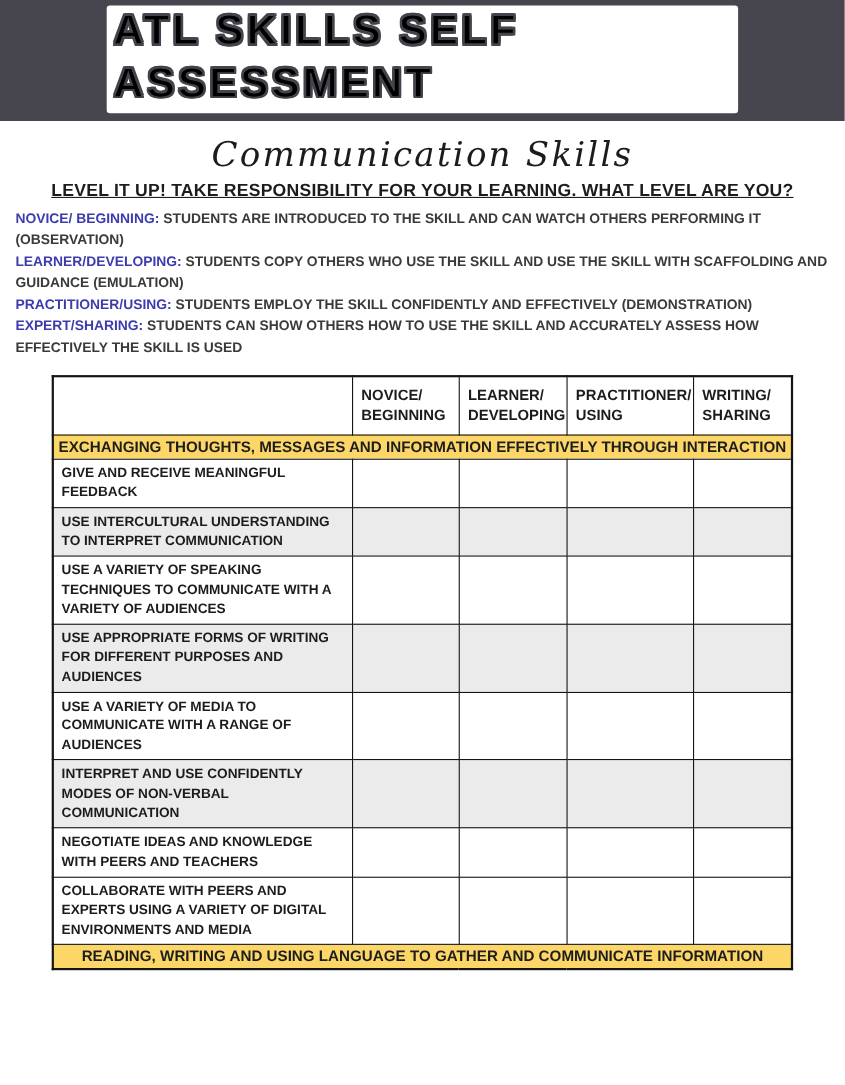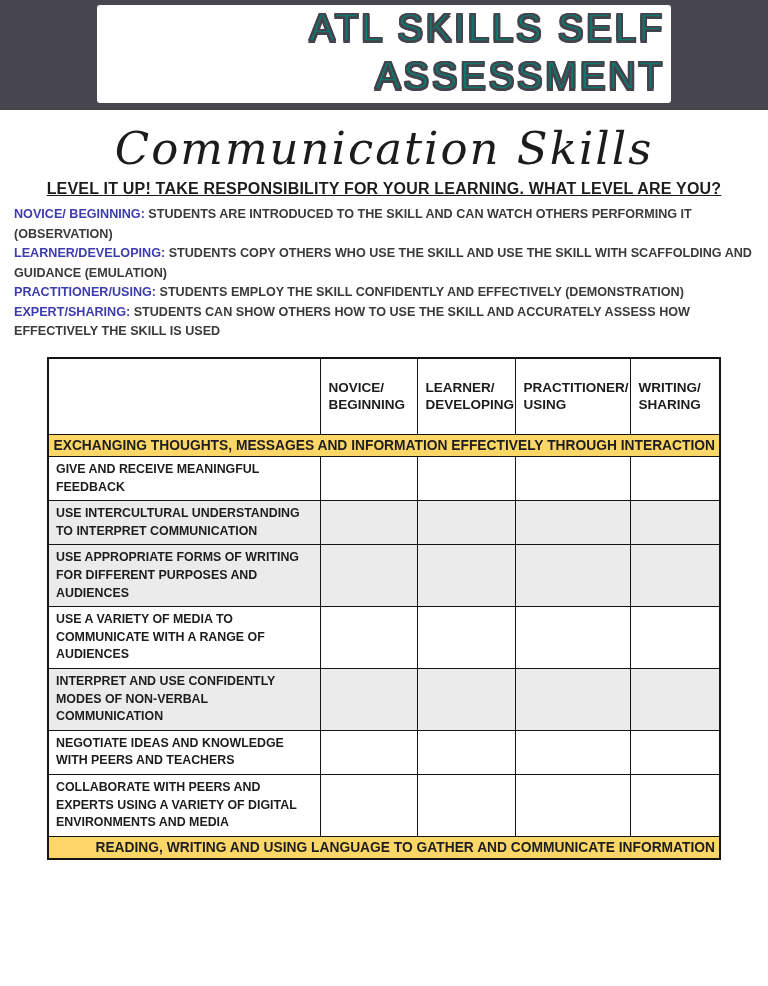--- a/index.html
+++ b/index.html
@@ -9,66 +9,66 @@
     background: #ffffff;
     font-family: "Liberation Sans", sans-serif;
     color: #1c1c1c;
     overflow: hidden;
   }
 
   
   .banner { background: #47464e; padding: 5px 97px 7px; }
   .banner-box { background: #ffffff; border-radius: 3px; padding: 0 6px 2px; }
   .banner-title {
-    margin: 0; text-align: right;
-    font-size: 38px; font-weight: 400; letter-spacing: 3px; line-height: 1.26;
-    color: #0f766e;
+    margin: 0; text-align: left;
+    font-size: 38px; font-weight: 700; letter-spacing: 3px; line-height: 1.26;
+    color: #000000;
     -webkit-text-stroke: 1.3px #45444c;
     text-shadow:
       -1.5px -1.5px 0 #45444c, 1.5px -1.5px 0 #45444c,
       -1.5px  1.5px 0 #45444c, 1.5px  1.5px 0 #45444c,
       -1.5px 0 0 #45444c, 1.5px 0 0 #45444c,
       0 -1.5px 0 #45444c, 0 1.5px 0 #45444c;
   }
 
   
   .script-title {
     text-align: center;
     font-family: "DejaVu Serif", serif;
     font-style: italic;
-    font-size: 45px; line-height: 1.1;
+    font-size: 31px; line-height: 1.1;
     margin-top: 14px; letter-spacing: 2px;
   }
   .subtitle {
     text-align: center; font-weight: 700; text-decoration: underline;
     font-size: 16px; margin-top: 7px; letter-spacing: 0.2px;
   }
   .levels { padding: 7px 14px 0; }
   .level-line { font-size: 12.6px; line-height: 1.55; font-weight: 700; color: #3a3a3a; }
   .level-label { color: #3d3cae; text-align: center; }
 
   
   table.grid {
     border-collapse: collapse;
     width: 672px; margin: 15px auto 0;
     table-layout: fixed;
     border: 2px solid #141414;
   }
   th, td { border: 1px solid #141414; }
   thead th {
     text-align: left; vertical-align: middle;
-    padding: 20px 8px;
+    padding: 8px 8px;
     font-size: 13.5px; font-weight: 600; line-height: 1.3;
     white-space: pre-line;
     height: 40px;
     background: #ffffff;
   }
   td.section-header {
     background: #fcd768;
-    text-align: right; font-weight: 700;
+    text-align: center; font-weight: 700;
     font-size: 13.8px; padding: 3px 4px;
     color: #1d1d1d;
   }
   tr.skill-row td { height: 26px; background: #ffffff; }
   tr.skill-row.shaded td { background: #ebebeb; }
   td.skill-cell {
     padding: 4px 7px;
     font-size: 12.4px; font-weight: 600; line-height: 1.42;
     vertical-align: middle;
   }
@@ -128,20 +128,27 @@
           <td class="level-cell"></td>
           <td class="level-cell"></td>
         </tr>
         <tr class="skill-row shaded">
           <td class="skill-cell">USE INTERCULTURAL UNDERSTANDING TO INTERPRET COMMUNICATION</td>
           <td class="level-cell"></td>
           <td class="level-cell"></td>
           <td class="level-cell"></td>
           <td class="level-cell"></td>
         </tr>
+        <tr class="skill-row">
+          <td class="skill-cell">USE A VARIETY OF SPEAKING TECHNIQUES TO COMMUNICATE WITH A VARIETY OF AUDIENCES</td>
+          <td class="level-cell"></td>
+          <td class="level-cell"></td>
+          <td class="level-cell"></td>
+          <td class="level-cell"></td>
+        </tr>
         <tr class="skill-row shaded">
           <td class="skill-cell">USE APPROPRIATE FORMS OF WRITING FOR DIFFERENT PURPOSES AND AUDIENCES</td>
           <td class="level-cell"></td>
           <td class="level-cell"></td>
           <td class="level-cell"></td>
           <td class="level-cell"></td>
         </tr>
         <tr class="skill-row">
           <td class="skill-cell">USE A VARIETY OF MEDIA TO COMMUNICATE WITH A RANGE OF AUDIENCES</td>
           <td class="level-cell"></td>

